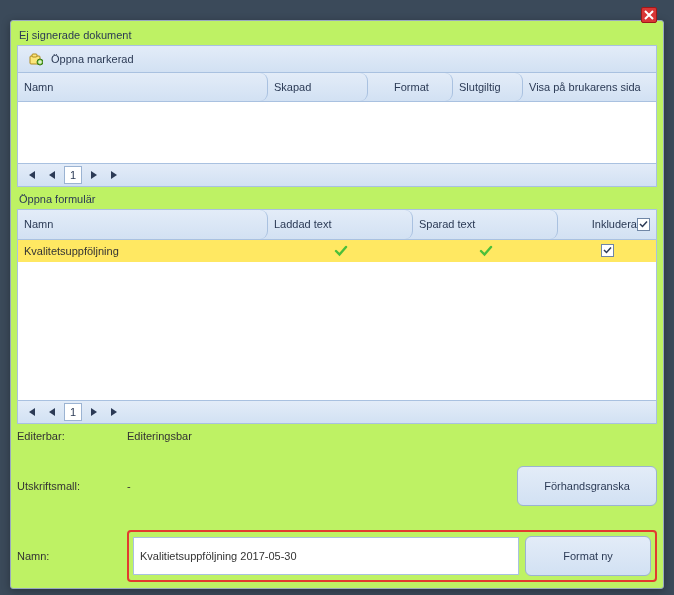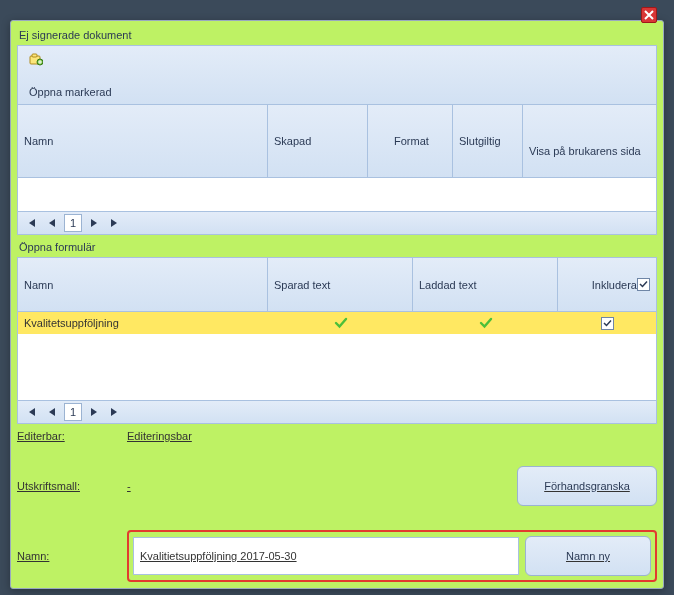--- a/index.html
+++ b/index.html
@@ -52,43 +52,44 @@
   }
   .toolbar {
     background: linear-gradient(#e3ecf8, #d2e1f3);
     border: 1px solid #a9c1e0;
     padding: 3px 4px;
     display: flex;
     align-items: center;
   }
   .tool-btn {
     display: inline-flex;
-    gap: 20px;
+    align-items: center;
+    gap: 8px;
     padding: 2px 6px;
     color: #2b3a55;
     cursor: pointer;
     border: 1px solid transparent;
     border-radius: 2px;
-    flex-direction: column;
   }
   .col-headers {
     display: flex;
     background: linear-gradient(#e3ecf8, #d2e1f3);
     border-left: 1px solid #a9c1e0;
     border-right: 1px solid #a9c1e0;
     border-bottom: 1px solid #a9c1e0;
   }
   .col-headers.top-border { border-top: 1px solid #a9c1e0; }
   .col {
-    padding: 20px 6px;
+    padding: 8px 6px;
     color: #2b3a55;
     border-right: 1px solid #a9c1e0;
     font-weight: normal;
     display: flex;
     align-items: center;
+    border-radius: 8px;
   }
   .col:last-child { border-right: none; }
   .grid-body {
     border: 1px solid #a9c1e0;
     border-top: none;
     background: #fff;
     overflow: auto;
   }
   .grid-body.top1 { height: 72px; }
   .grid-body.bottom1 { height: 188px; }
@@ -141,21 +142,20 @@
     align-items: center;
     justify-content: center;
     cursor: pointer;
   }
   .footer {
     margin-top: 6px;
     display: grid;
     grid-template-columns: 110px 1fr 140px;
     row-gap: 24px;
     align-items: center;
-    text-decoration: underline;
   }
   .footer-label { color: #333; }
   .name-input {
     width: 100%;
     height: 38px;
     border: 1px solid #a9c1e0;
     padding: 2px 6px;
     font-size: 11px;
     color: #333;
   }
@@ -179,21 +179,21 @@
     display: grid;
     grid-template-columns: 1fr 126px;
     gap: 6px;
     align-items: center;
   }
   
   .t-c1 { width: 250px; }
   .t-c2 { width: 100px; }
   .t-c3 { width: 65px; margin-left: 20px; }
   .t-c4 { width: 70px; }
-  .t-c5 { flex: 1; margin-top: 20px; }
+  .t-c5 { flex: 1; }
   
   .b-c1 { width: 250px; }
   .b-c2 { width: 145px; }
   .b-c3 { width: 145px; }
   .b-c4 { flex: 1; justify-content: flex-end; }
 </style>
 </head>
 <body>
 
 <div class="dialog">
@@ -247,22 +247,22 @@
         <svg width="12" height="10" viewBox="0 0 12 10">
             <path d="M10 1v8M2 1l6 4-6 4z" fill="#2b3a55"></path>
           </svg>
       </span>
     </div>
 
     <div class="section-title" style="margin-top:4px">Öppna formulär</div>
 
     <div class="col-headers top-border">
       <div class="col b-c1">Namn</div>
+      <div class="col b-c2">Laddad text</div>
       <div class="col b-c3">Sparad text</div>
-      <div class="col b-c2">Laddad text</div>
       <div class="col b-c4">
         <span>Inkludera</span>
         <span class="chk">
           <svg width="9" height="9" viewBox="0 0 9 9">
               <path d="M1 4 L3.5 6.5 L8 1.5" stroke="#2b3a55" stroke-width="1.5" fill="none"></path>
             </svg>
         </span>
       </div>
     </div>
     <div class="grid-body bottom1" id="form-rows">
@@ -317,17 +317,17 @@
       <div>Editeringsbar</div>
       <div></div>
 
       <div class="footer-label">Utskriftsmall:</div>
       <div>-</div>
       <button class="btn">Förhandsgranska</button>
 
       <div class="footer-label">Namn:</div>
       <div class="highlight-box" style="grid-column: 2 / span 2">
         <input class="name-input" type="text" value="Kvalitietsuppföljning 2017-05-30" style="">
-        <button class="btn">Namn ny</button>
+        <button class="btn">Format ny</button>
       </div>
     </div>
   </div>
 </div>
 
 </body></html>

